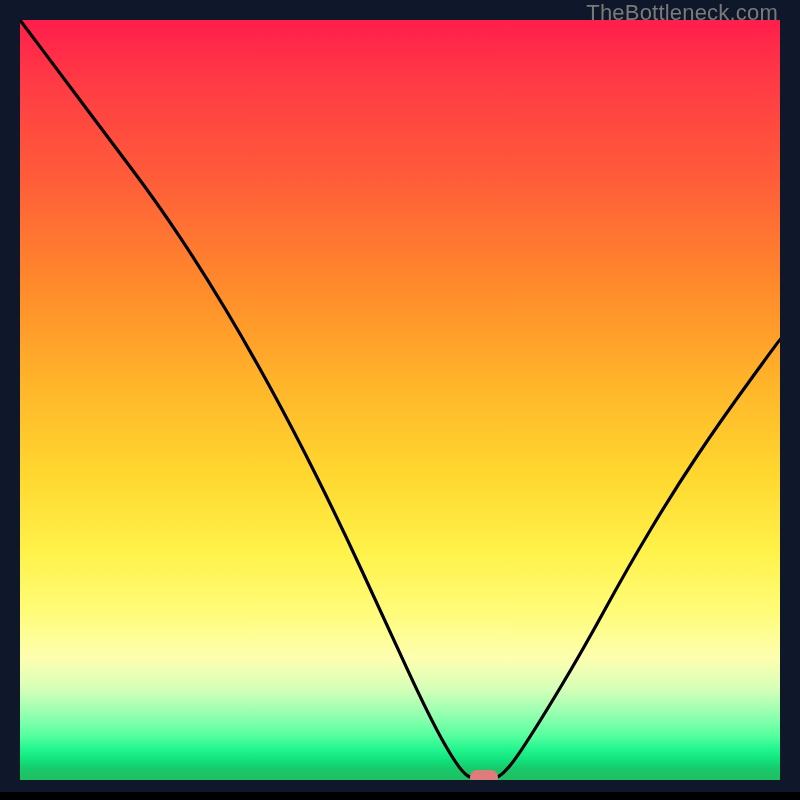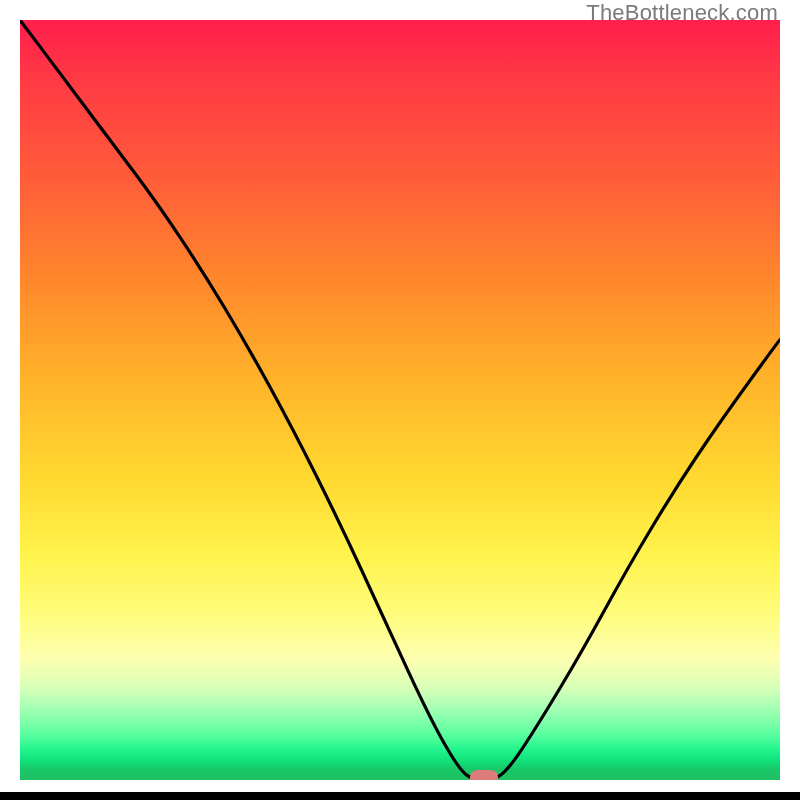--- a/index.html
+++ b/index.html
@@ -8,21 +8,21 @@
     width: 800px;
     height: 800px;
     overflow: hidden;
     background: #000;
     font-family: Arial, Helvetica, sans-serif;
   }
   .frame {
     position: relative;
     width: 800px;
     height: 792px;
-    background: #ffffff;
+    background: #0f172a;
   }
   .plot-area {
     position: absolute;
     left: 20px;
     top: 20px;
     width: 760px;
     height: 760px;
     overflow: hidden;
   }
   .gradient {

